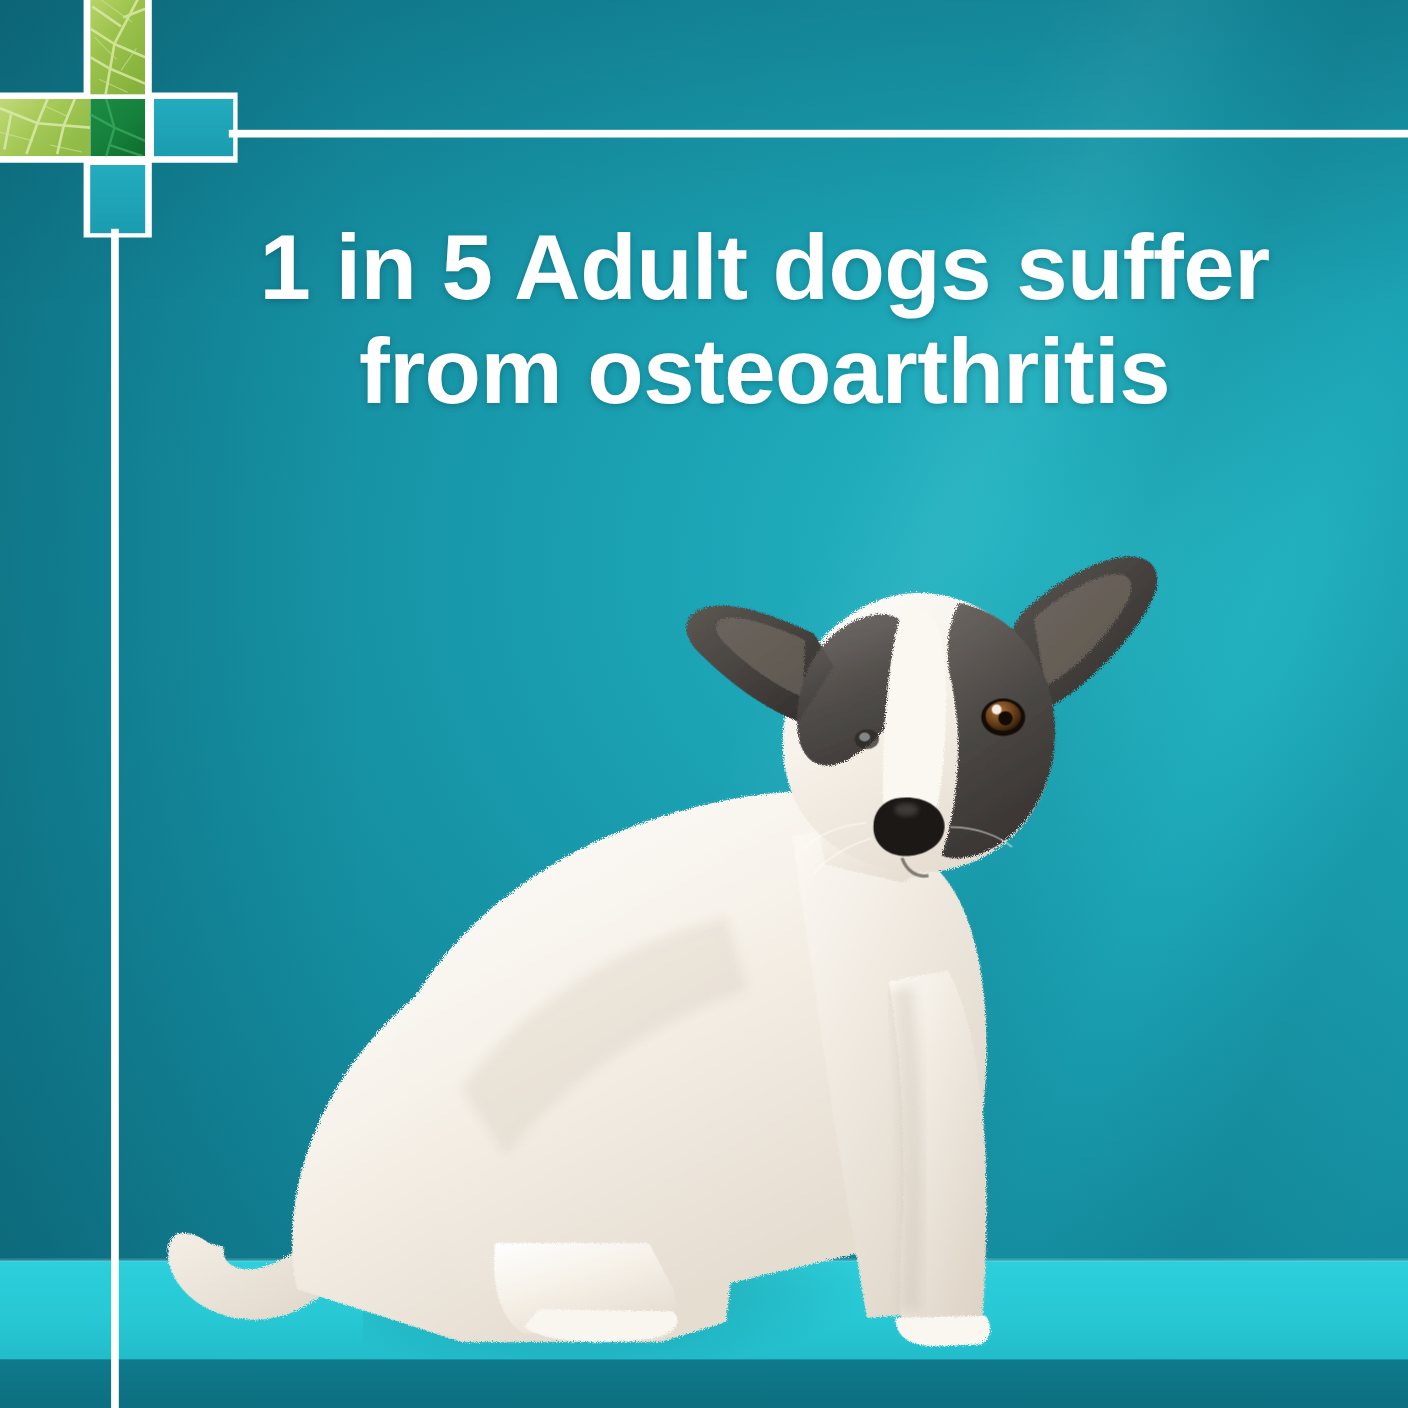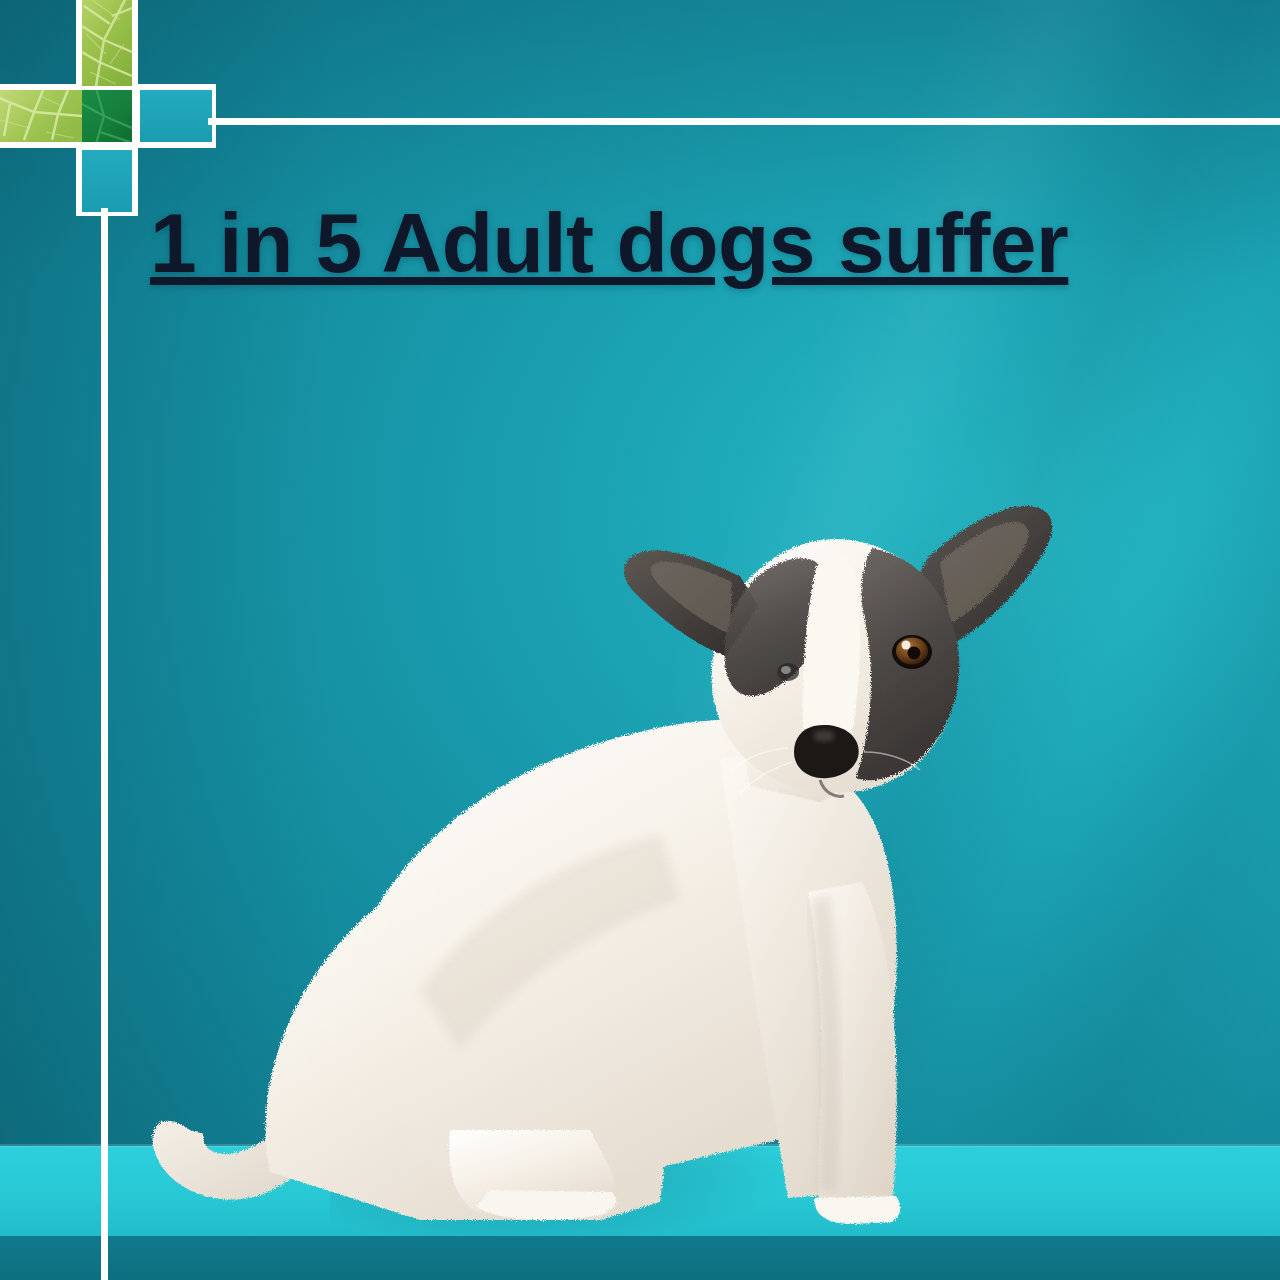--- a/index.html
+++ b/index.html
@@ -92,27 +92,27 @@
     left: 101px; top: 208px;
     width: 7px; bottom: 0;
     background: #ffffff;
   }
 
   
   .headline {
     position: absolute;
     left: 150px; top: 196px;
     width: 1090px;
-    color: #0f172a;
+    text-align: center;
+    color: #ffffff;
     font-size: 84px;
     line-height: 1.12;
     font-weight: 600;
     letter-spacing: -0.5px;
     text-shadow: 0 2px 7px rgba(0,45,58,0.30);
-    text-decoration: underline;
   }
   .headline .ln { display: block; white-space: nowrap; }
 </style>
 </head>
 <body>
 
 <div id="stage">
 
   <div class="bg-base"></div>
   <div class="bg-sheen"></div>
@@ -324,15 +324,16 @@
 
       <rect x="82" y="150" width="50" height="62" fill="url(#cyanT)"></rect>
     </svg>
   </div>
 
   <div class="rule-h"></div>
   <div class="rule-v"></div>
 
   <div class="headline">
     <span class="ln">1 in 5 Adult dogs suffer</span>
+    <span class="ln">from osteoarthritis</span>
   </div>
 
 </div>
 
 </body></html>

